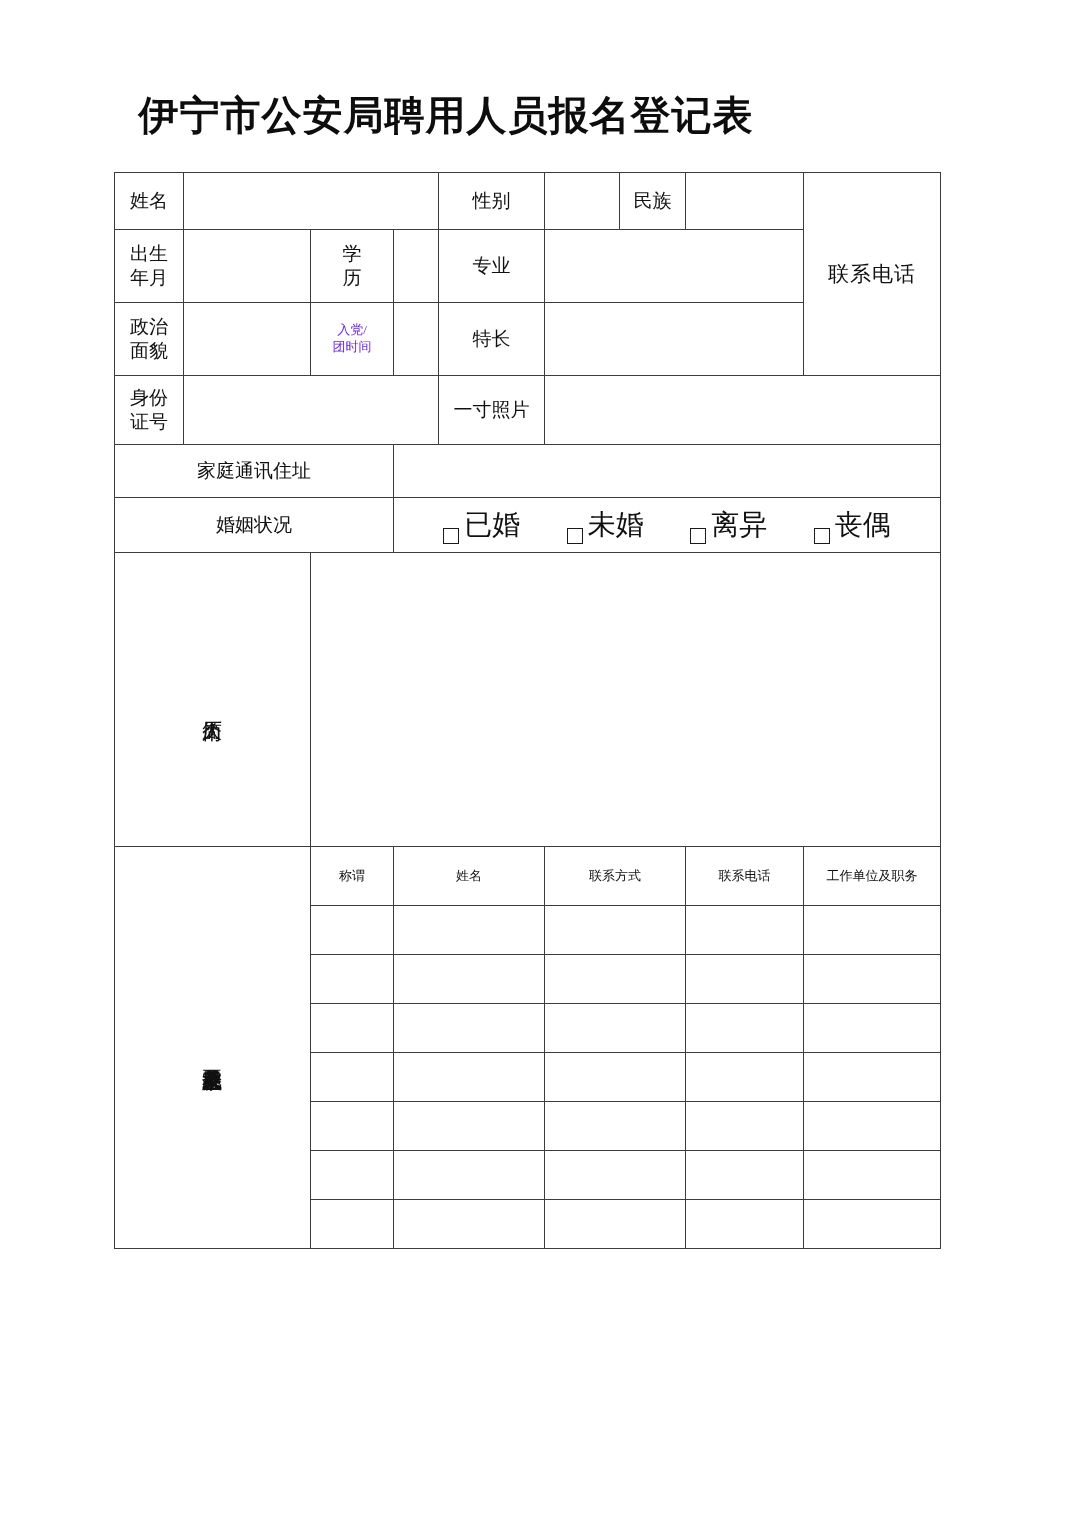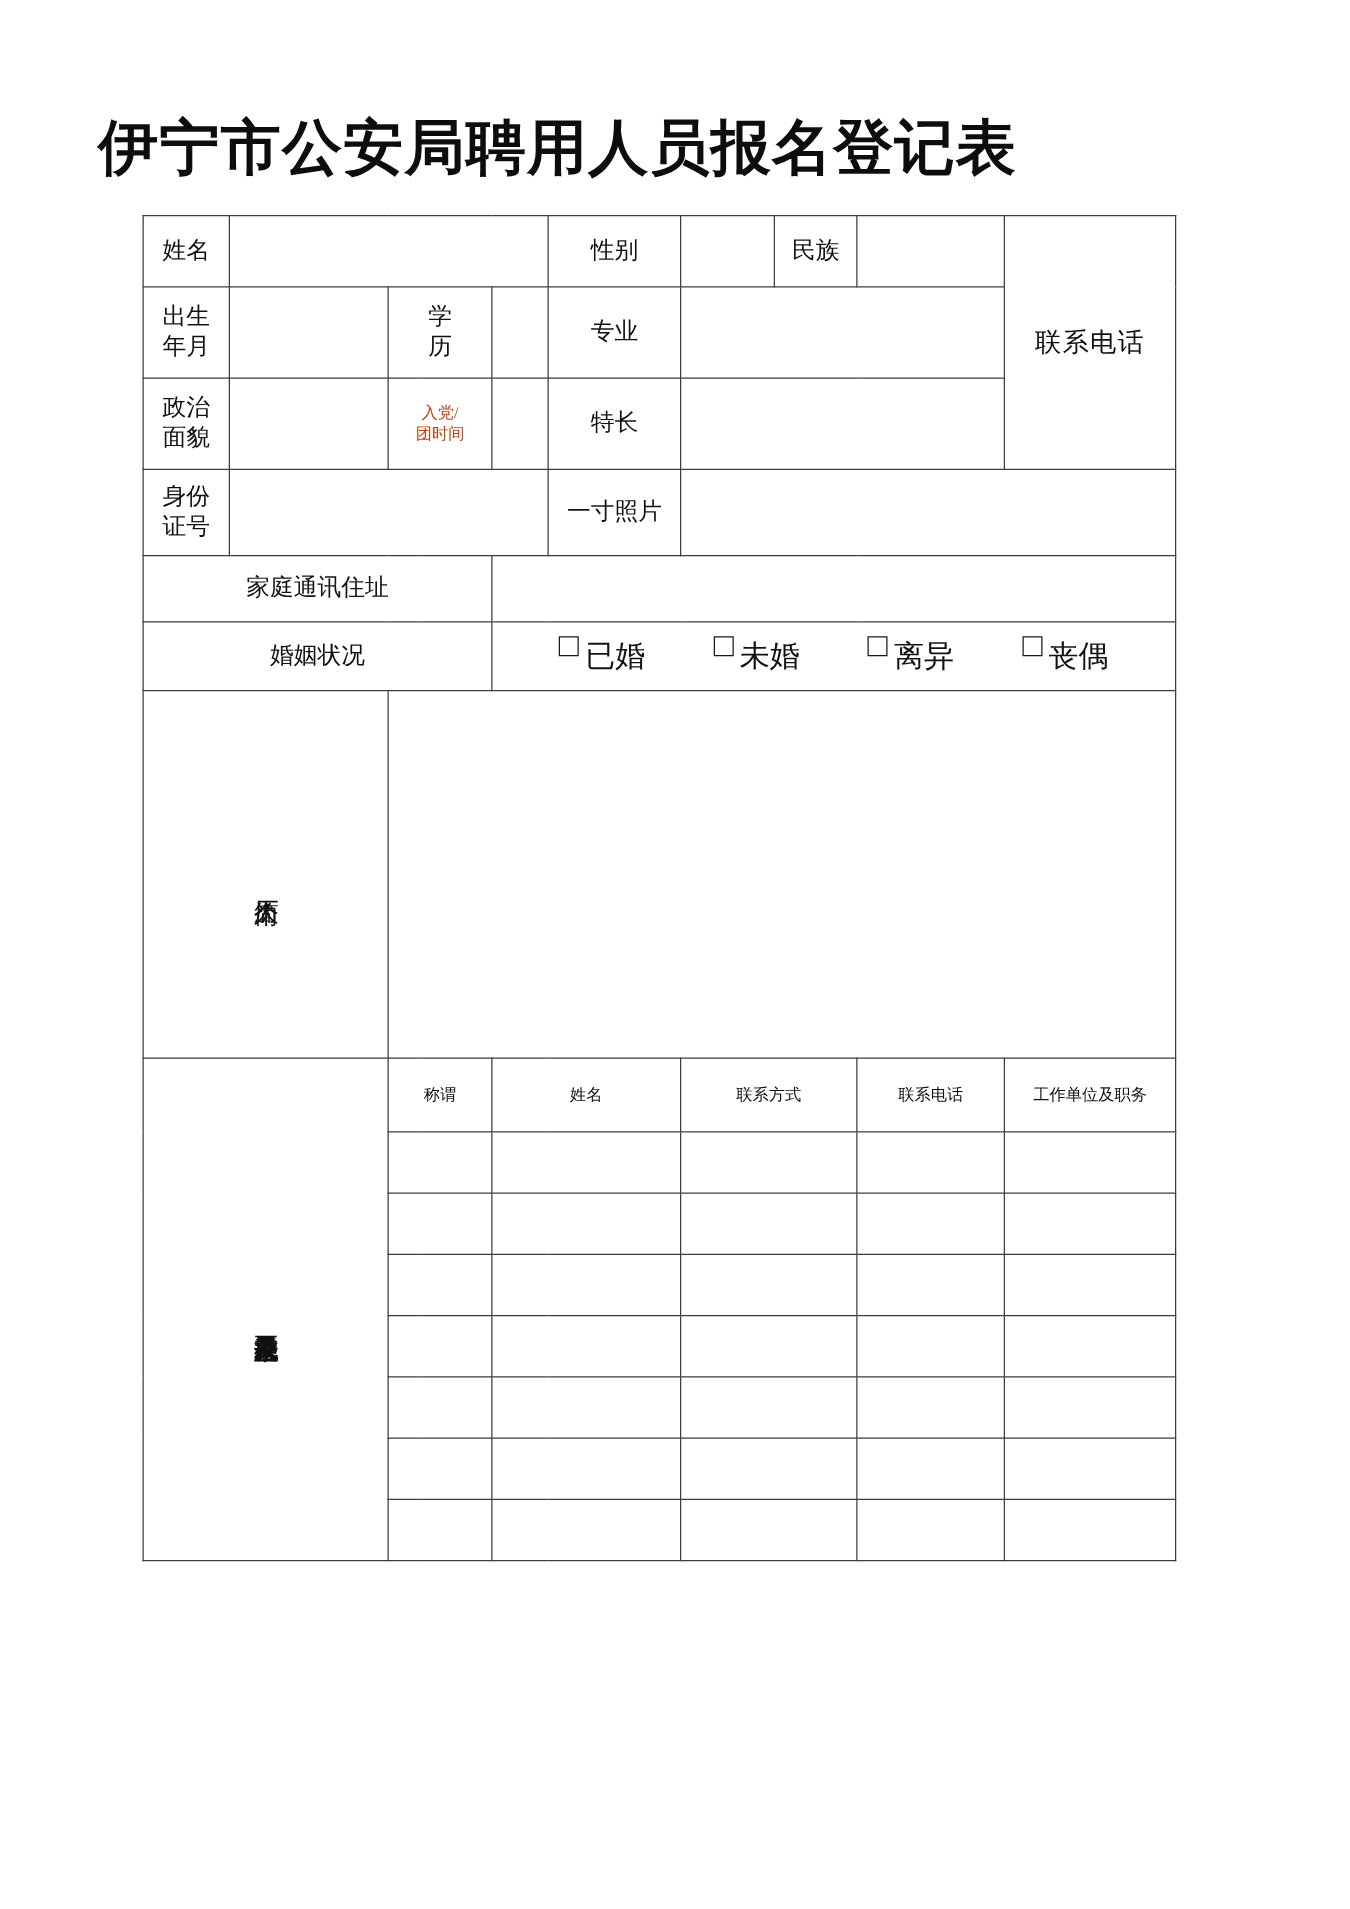--- a/index.html
+++ b/index.html
@@ -23,21 +23,21 @@
   }
 
   
   .doc-title {
     position: absolute;
     left: 0;
     top: 93px;
     width: 892px;
     text-align: center;
     font-family: "Liberation Sans", "DejaVu Sans", sans-serif;
-    font-size: 48px;
+    font-size: 40px;
     font-weight: 700;
     letter-spacing: 1px;
     line-height: 1.1;
     color: #0d0d0d;
   }
 
   
   .form-table {
     position: absolute;
     left: 114px;
@@ -56,21 +56,21 @@
   }
   .lbl {
     font-size: 19px;
     line-height: 1.25;
     color: #111111;
     white-space: pre-line;
   }
   .lbl-sm {
     font-size: 13px;
     line-height: 1.3;
-    color: #c2410c;
+    color: #6d28d9;
     white-space: pre-line;
   }
   .val {
     
     height: 100%;
   }
 
   
   .vert {
     font-size: 20px;
@@ -86,23 +86,23 @@
   
   .marital-opts {
     display: flex;
     align-items: center;
     justify-content: space-around;
     padding: 0 26px;
     height: 100%;
   }
   .opt {
     display: inline-flex;
-    align-items: flex-start;
+    align-items: flex-end;
     gap: 5px;
-    font-size: 24px;
+    font-size: 28px;
     color: #111111;
     white-space: nowrap;
   }
   .chk {
     display: inline-block;
     width: 14px;
     height: 14px;
     border: 1.5px solid #1a1a1a;
     background: #ffffff;
     flex: 0 0 auto;

